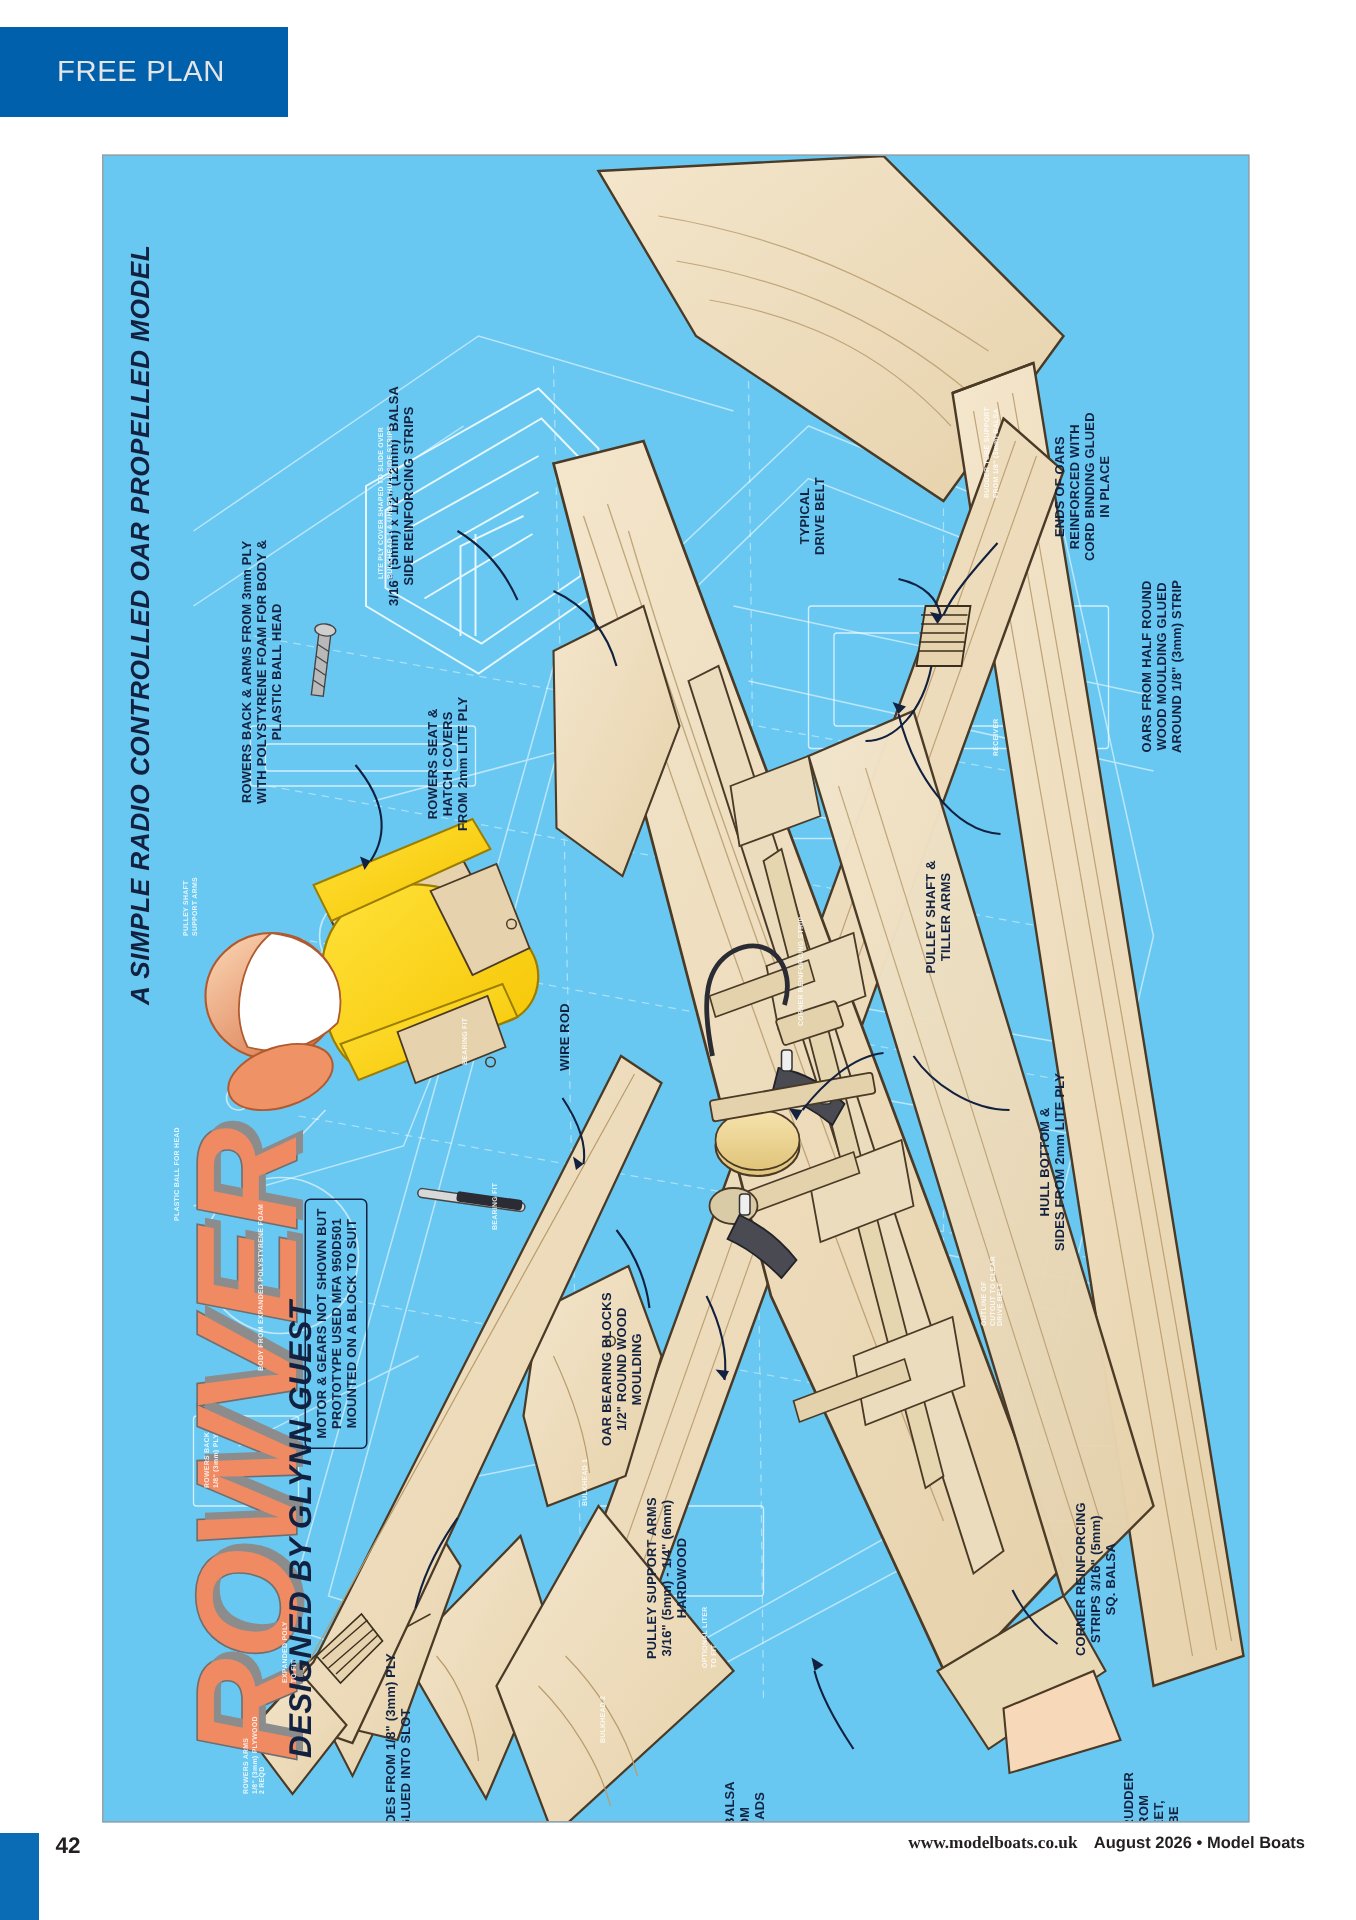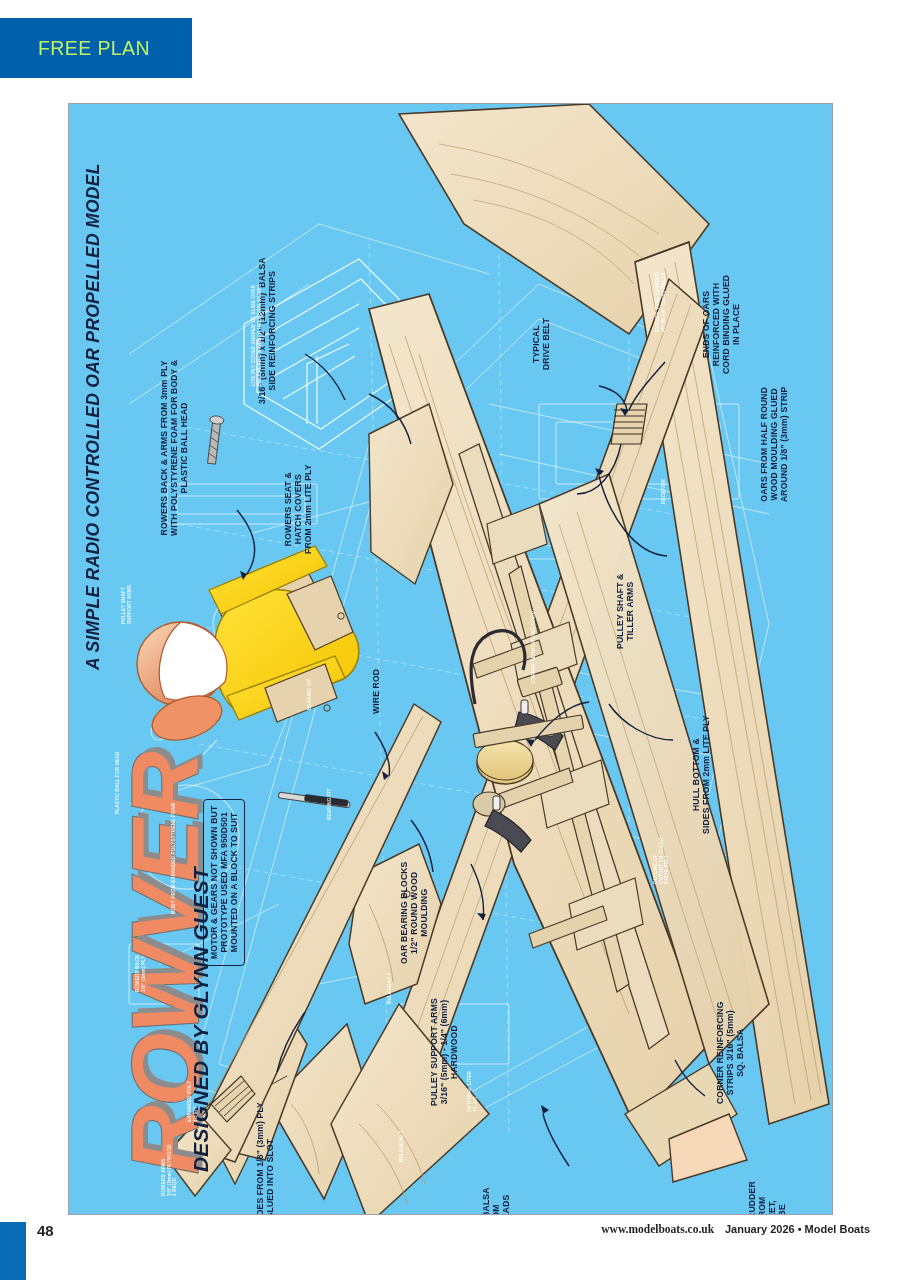--- a/index.html
+++ b/index.html
@@ -13,21 +13,21 @@
   .page{position:absolute;inset:0;background:#fff;}
 
   
   #free-plan-banner{
     position:absolute;left:0;top:18px;width:192px;height:60px;
     background:#0060ac;
     display:flex;align-items:center;
     box-sizing:border-box;padding-left:38px;
   }
   #free-plan-banner .lbl{
-    color:#bef264;font-size:19.5px;letter-spacing:.4px;font-weight:400;
+    color:#e5e5e5;font-size:19.5px;letter-spacing:.4px;font-weight:400;
     font-family:"Liberation Sans", sans-serif;
   }
 
   
   #left-edge-tab{
     position:absolute;left:0;top:1222px;width:26px;height:58px;
     background:#0a6cb4;
   }
 
   
@@ -525,20 +525,20 @@
 DRIVE BELT</div>
     <div class="bp r90" style="left:398px;top:1008px;">OPTIONAL LITER
 TO FIT</div>
     <div class="bp r90" style="left:258px;top:716px;">BEARING FIT</div>
 
   </div>
 
   <div id="left-edge-tab"></div>
 
   <div id="footer">
-    <div id="page-number">48</div>
+    <div id="page-number">42</div>
     <div id="footer-right">
       <span id="footer-url">www.modelboats.co.uk</span>
-      <span id="footer-issue">January 2026 • Model Boats</span>
+      <span id="footer-issue">August 2026 • Model Boats</span>
     </div>
   </div>
 
 </div>
 
 </body></html>

